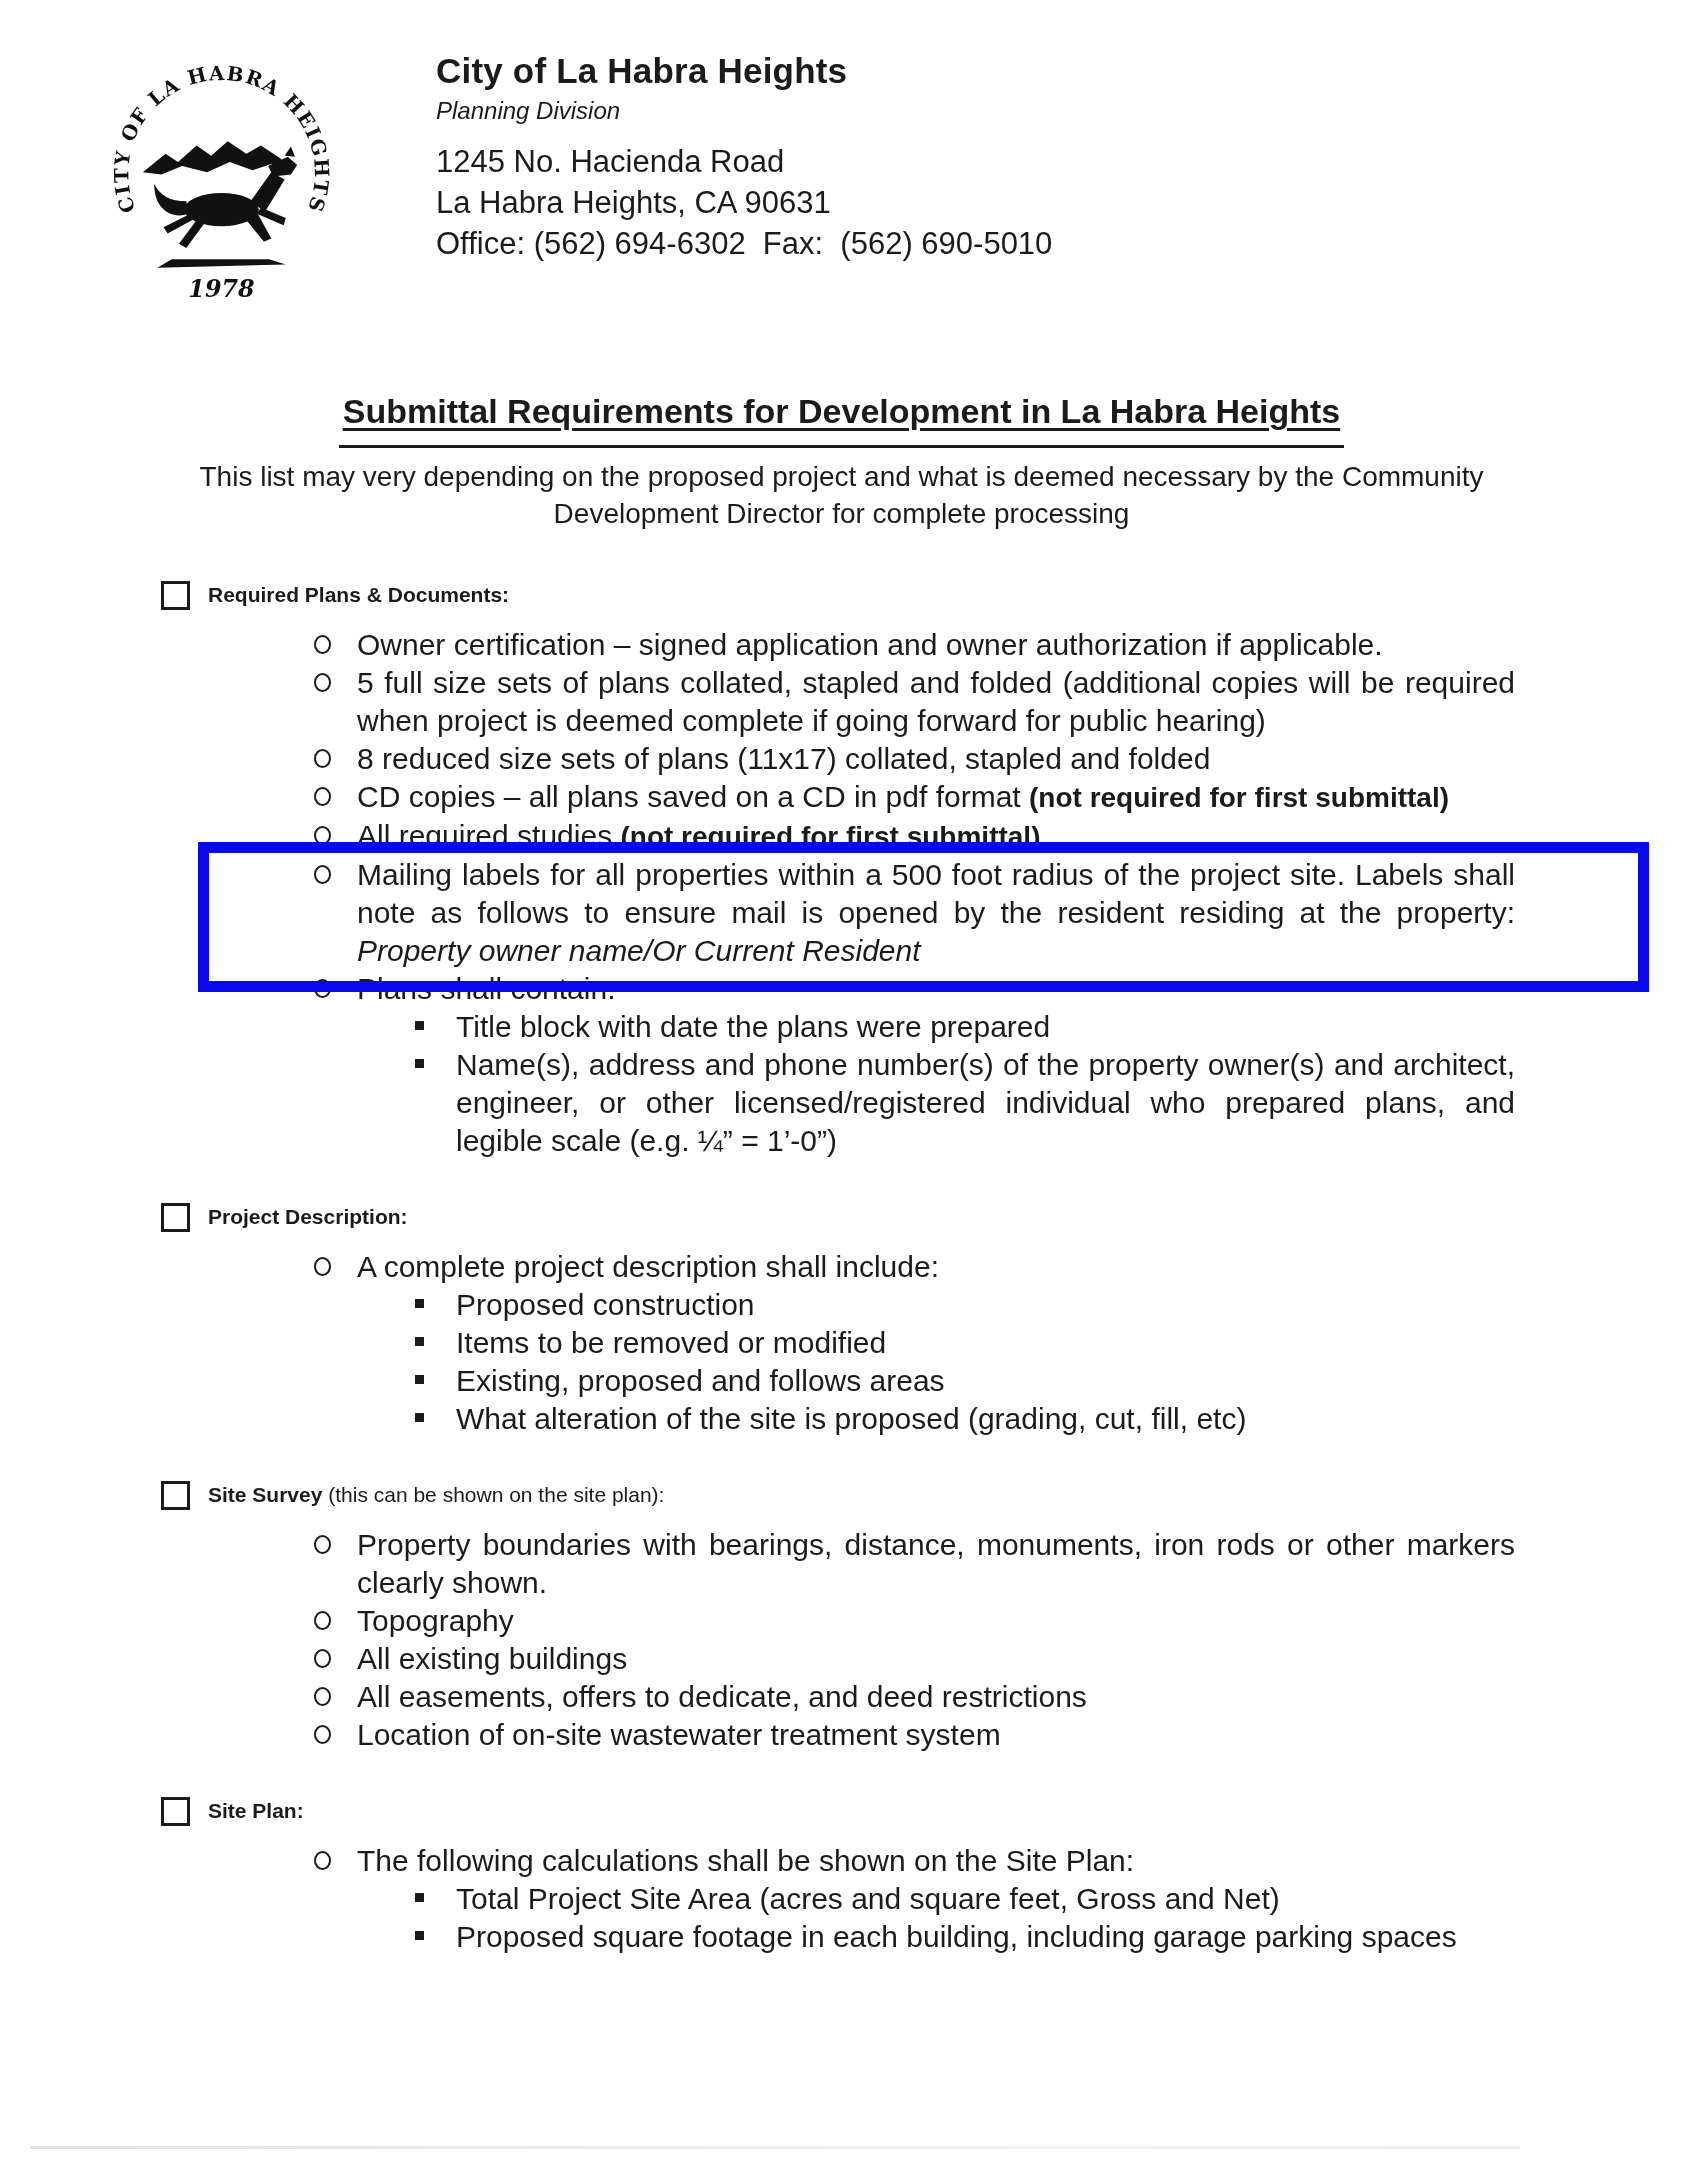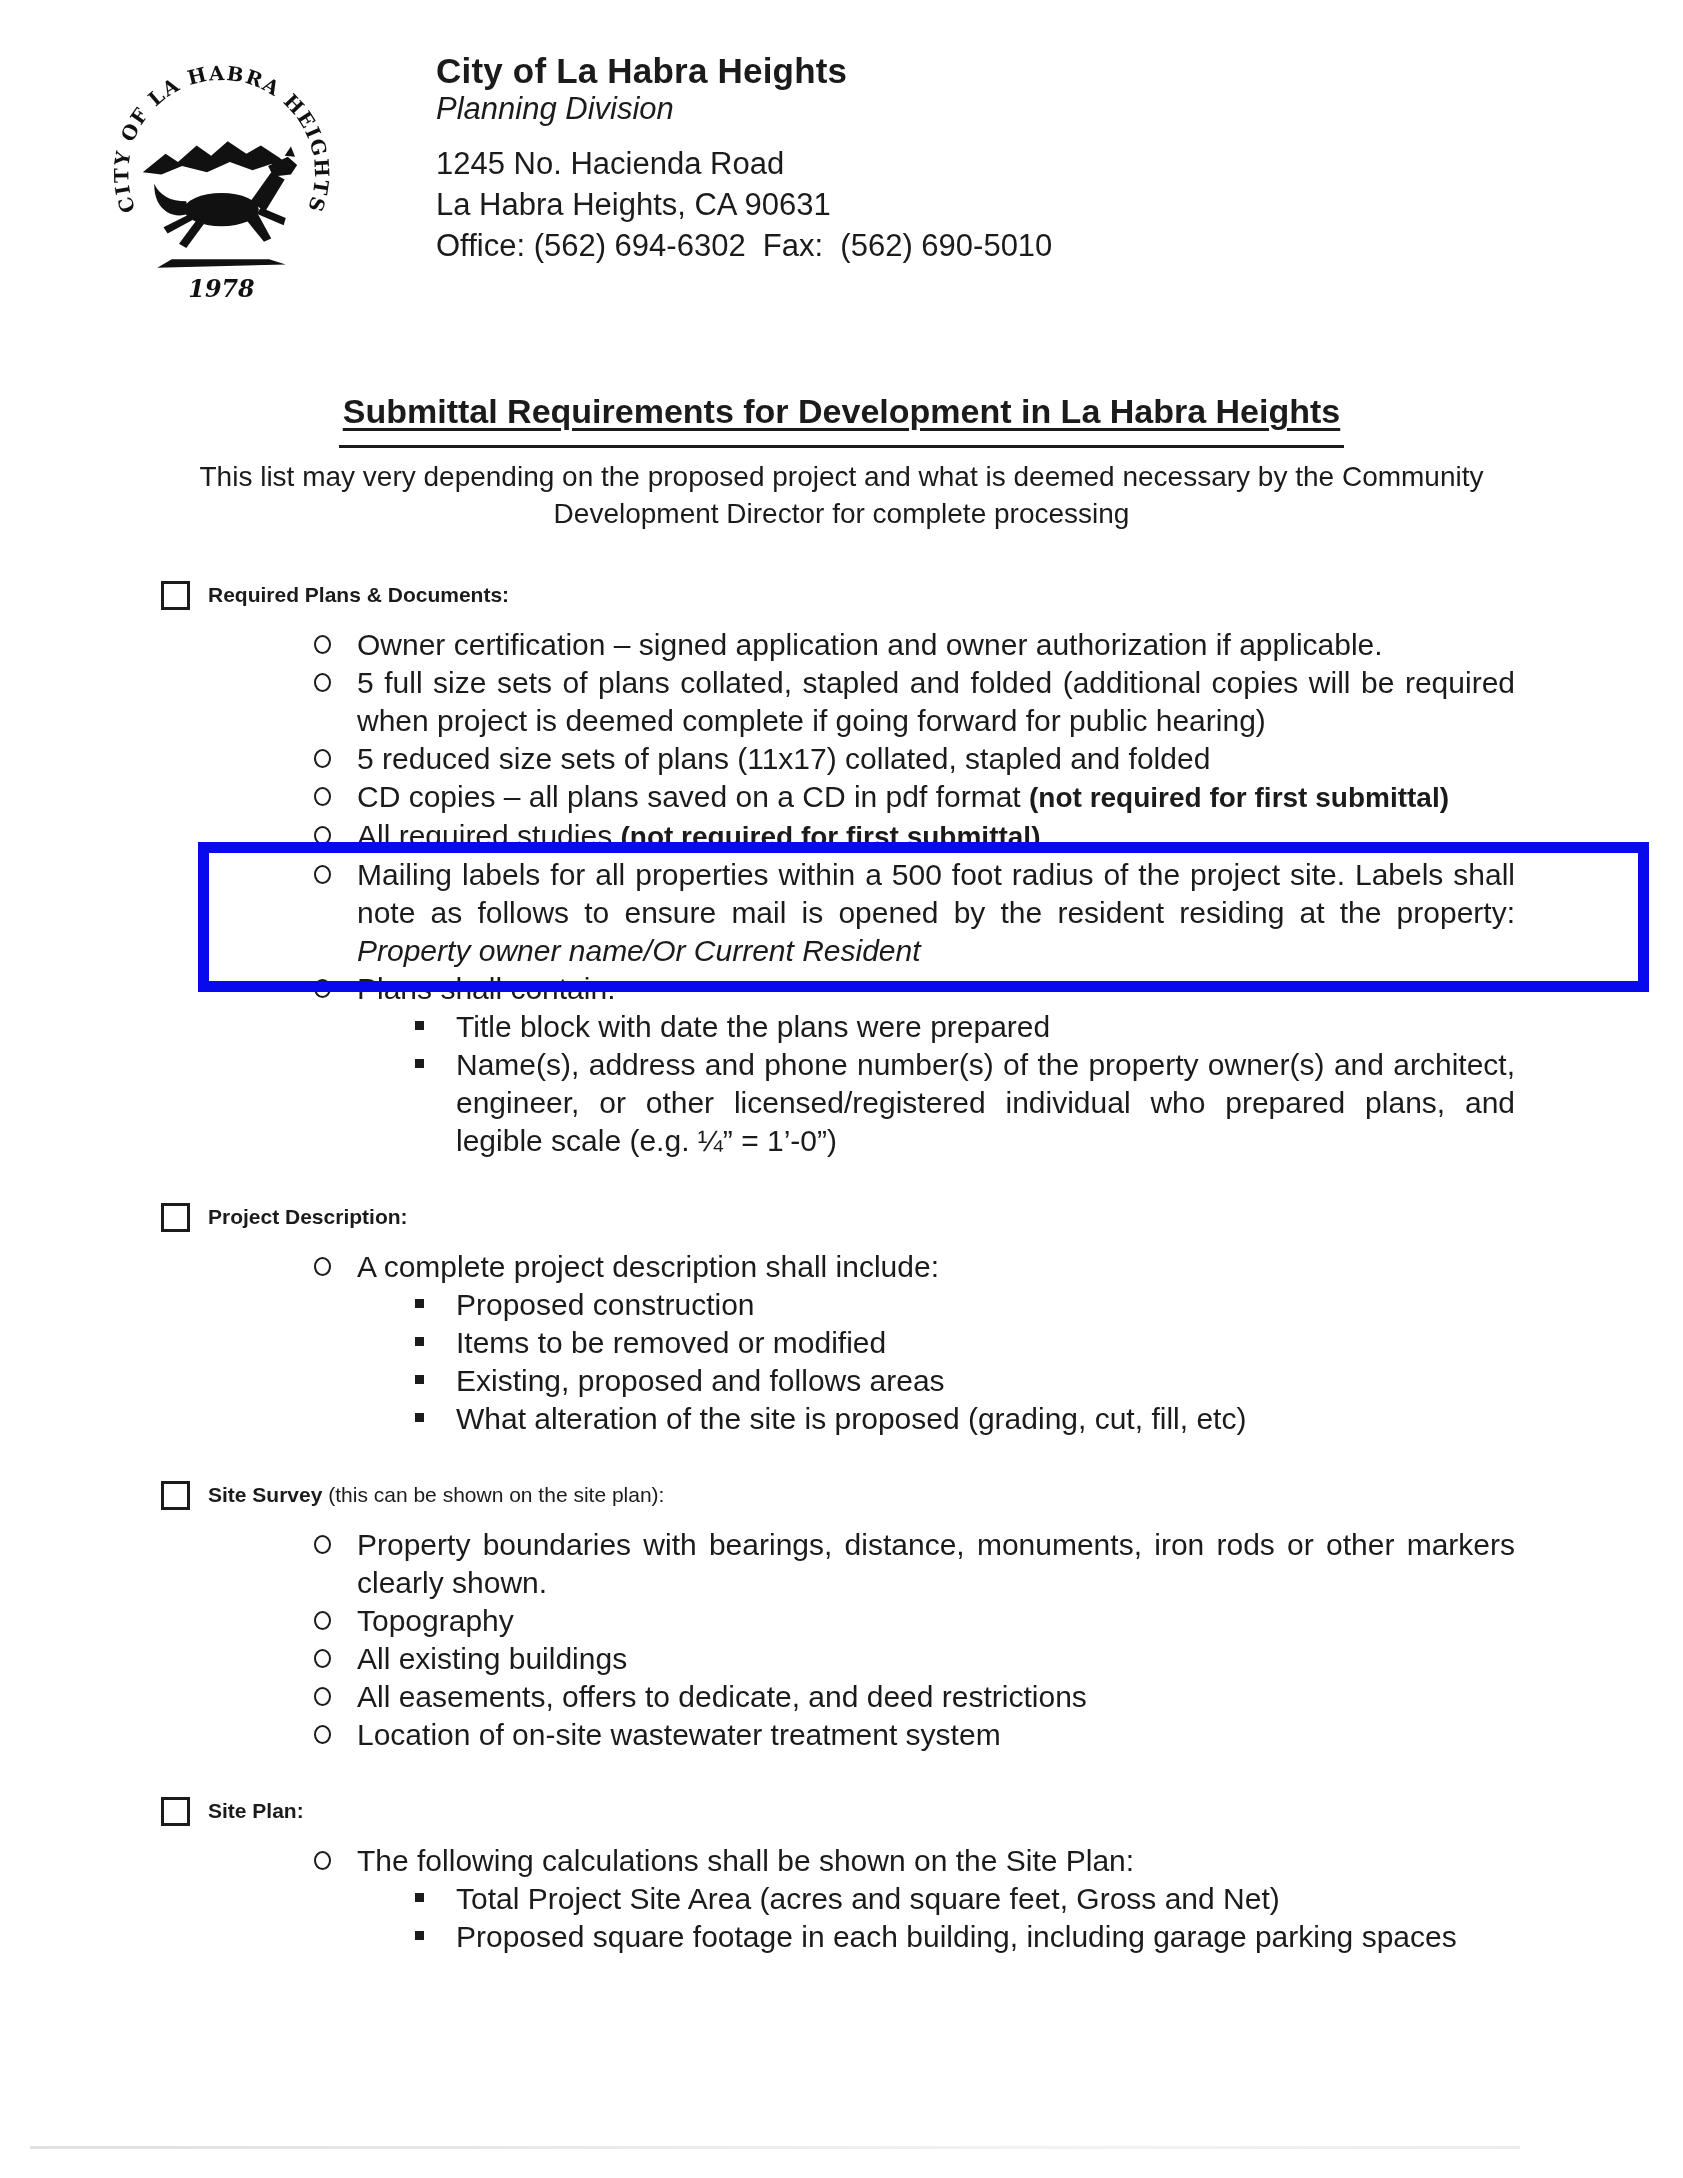--- a/index.html
+++ b/index.html
@@ -9,21 +9,21 @@
     background:#ffffff;
     font-family:"Liberation Sans", sans-serif;
     color:#1b1b1b;
     overflow:hidden;
   }
   
   .header{position:relative;height:309px;}
   .seal{position:absolute;left:97px;top:48px;width:249px;height:259px;}
   .head-text{position:absolute;left:436px;top:51px;}
   .org-name{font-size:35px;font-weight:bold;letter-spacing:0.2px;}
-  .division{font-size:31px;font-style:italic;}
+  .division{font-size:24px;font-style:italic;margin-top:6px;}
   .addr-block{margin-top:16px;font-size:31px;line-height:41px;}
   .pre{white-space:pre-wrap;}
   
   .title-block{margin-top:83px;text-align:center;}
   .doc-title{
     display:inline-block;
     font-size:34px;font-weight:bold;
     text-decoration:underline;
     text-decoration-thickness:3px;
     text-underline-offset:5px;
@@ -126,21 +126,21 @@
   </div>
 
   <div id="sections">
       <div class="section">
         <div class="sec-head">
           <div class="checkbox"></div>
           <div class="sec-title"><b>Required Plans &amp; Documents:</b></div>
         </div>
         <div class="item l1"><div class="obullet"></div><span class="itxt"><span>Owner certification – signed application and owner authorization if applicable.</span></span></div>
         <div class="item l1 justify"><div class="obullet"></div><span class="itxt"><span>5 full size sets of plans collated, stapled and folded (additional copies will be required when project is deemed complete if going forward for public hearing)</span></span></div>
-        <div class="item l1"><div class="obullet"></div><span class="itxt"><span>5 reduced size sets of plans (11x17) collated, stapled and folded</span></span></div>
+        <div class="item l1"><div class="obullet"></div><span class="itxt"><span>8 reduced size sets of plans (11x17) collated, stapled and folded</span></span></div>
         <div class="item l1"><div class="obullet"></div><span class="itxt"><span>CD copies – all plans saved on a CD in pdf format </span><span class="b sm">(not required for first submittal)</span></span></div>
         <div class="item l1"><div class="obullet"></div><span class="itxt ul"><span>All required studies </span><span class="b sm">(not required for first submittal)</span></span></div>
         <div class="item l1 justify"><div class="obullet"></div><span class="itxt"><span>Mailing labels for all properties within a 500 foot radius of the project site. Labels shall note as follows to ensure mail is opened by the resident residing at the property: </span><span class="i">Property owner name/Or Current Resident</span></span><div class="hlbox" style="border-color: rgb(9, 9, 238);"></div></div>
         <div class="item l1"><div class="obullet"></div><span class="itxt"><span>Plans shall contain:</span></span></div>
         <div class="item l2"><div class="sqbullet"></div><span class="itxt"><span>Title block with date the plans were prepared</span></span></div>
         <div class="item l2 justify"><div class="sqbullet"></div><span class="itxt"><span>Name(s), address and phone number(s) of the property owner(s) and architect, engineer, or other licensed/registered individual who prepared plans, and legible scale (e.g. ¼” = 1’-0”)</span></span></div>
       </div>
       <div class="section">
         <div class="sec-head">
           <div class="checkbox"></div>

